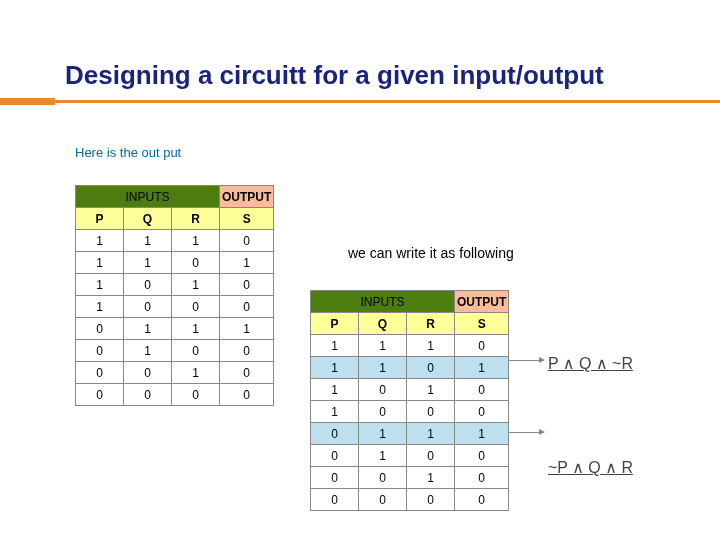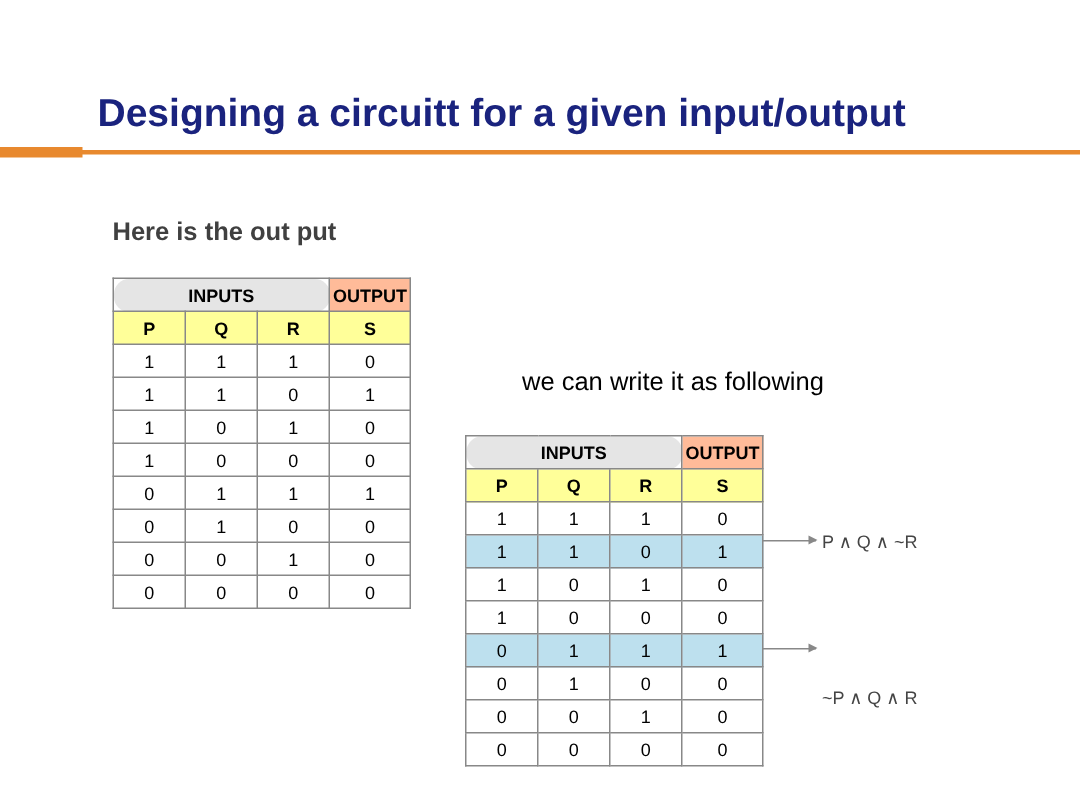--- a/index.html
+++ b/index.html
@@ -35,62 +35,62 @@
     left: 0;
     top: 98px;
     height: 7px;
     width: 55px;
     background: #e8892e;
   }
   .subtitle {
     position: absolute;
     left: 75px;
     top: 145px;
-    font-size: 17px;
-    color: #404040;
-    font-weight: bold;
+    font-size: 13px;
+    color: #0369a1;
   }
   .caption2 {
     position: absolute;
     left: 348px;
     top: 245px;
-    font-size: 17px;
+    font-size: 14px;
     color: #000;
     text-align: right;
   }
 
   
   table.tt {
     border-collapse: collapse;
     background: #fff;
   }
   table.tt th, table.tt td {
     border: 1px solid #888;
     text-align: center;
     font-size: 12px;
     height: 22px;
     box-sizing: border-box;
     padding: 0 2px;
   }
-  .tt .grp-inputs  { background: #e5e5e5; font-weight: bold; border-radius: 10px; }
+  .tt .grp-inputs  { background: #4d7c0f; font-weight: normal; }
   .tt .grp-output  { background: #ffbb99; font-weight: bold; }
   .tt .col-hdr     { background: #ffff99; font-weight: bold; }
   .tt .hl          { background: #bde0ee; }
 
   .table1-wrap { position: absolute; left: 75px;  top: 185px; }
   .table2-wrap { position: absolute; left: 310px; top: 290px; }
 
   .table1 th, .table1 td { width: 48px; }
   .table2 th, .table2 td { width: 48px; }
 
   .annot {
     position: absolute;
-    font-size: 12px;
+    font-size: 16px;
     color: #444;
     left: 548px;
+    text-decoration: underline;
   }
   .arrow {
     position: absolute;
     width: 36px;
     height: 1px;
     background: #888;
     left: 508px;
   }
   .arrow::after {
     content: "";

